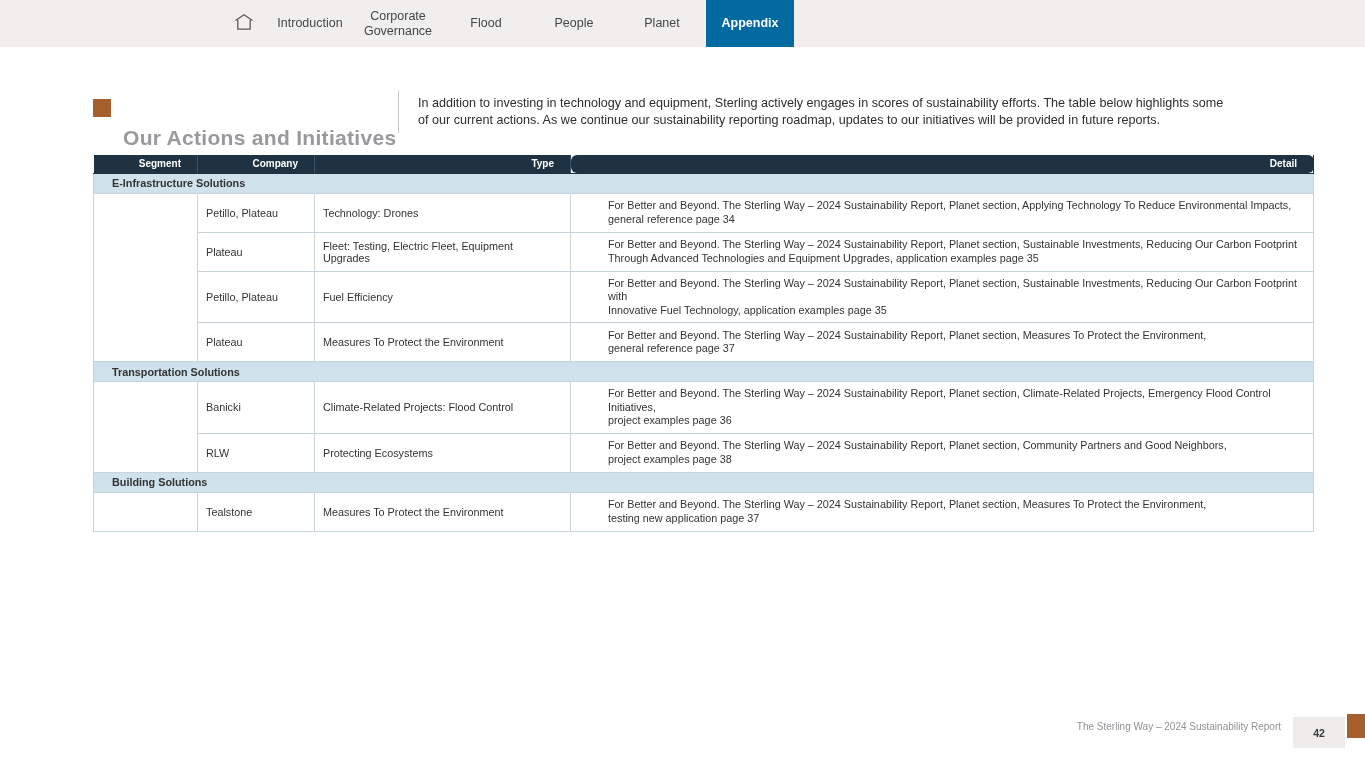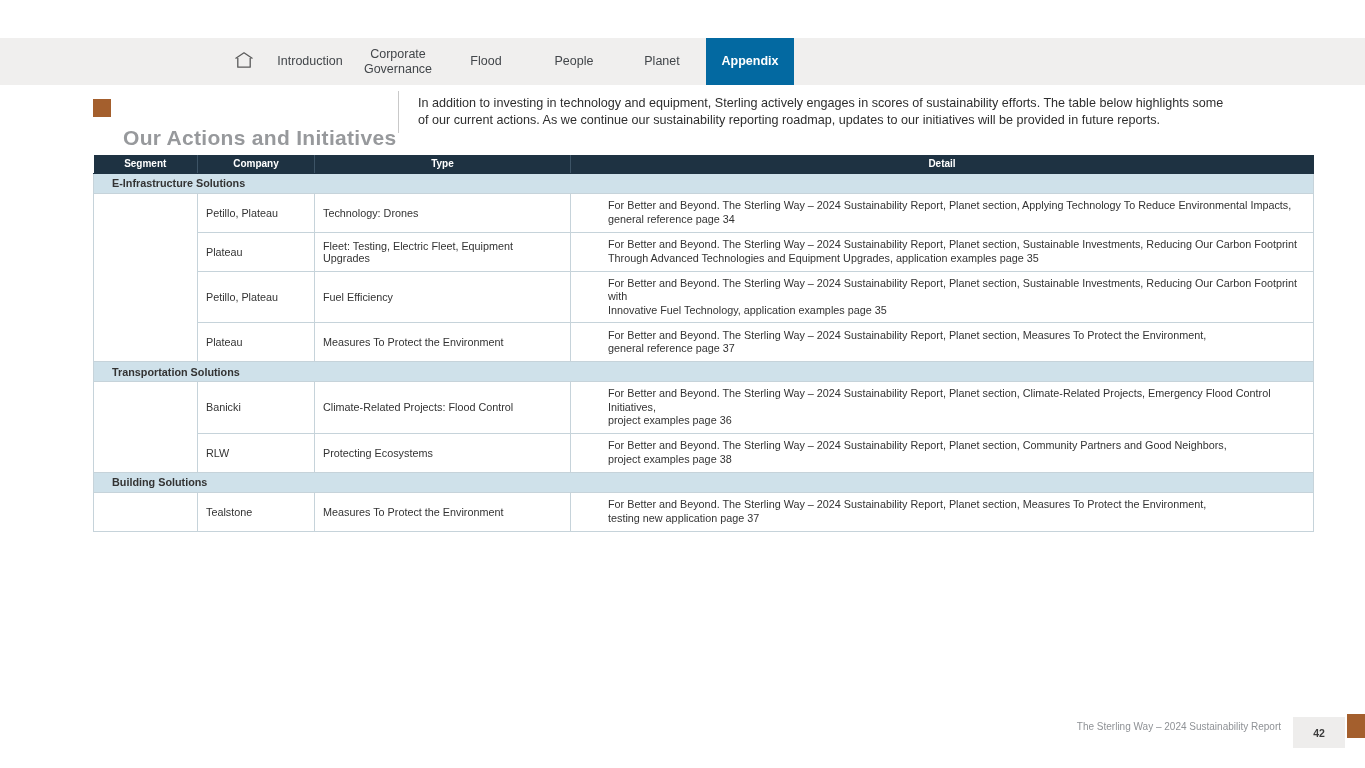--- a/index.html
+++ b/index.html
@@ -3,21 +3,21 @@
 <meta charset="utf-8">
 <style>
   * { margin:0; padding:0; box-sizing:border-box; }
   html,body { background:#ffffff; }
   body {
     width:1365px; height:768px; position:relative; overflow:hidden;
     font-family:"Liberation Sans", sans-serif; color:#333;
   }
 
   
-  .navbar { position:absolute; top:0; left:0; width:1365px; height:47px; background:#f0efee;margin-top:38px; }
+  .navbar { position:absolute; top:0; left:0; width:1365px; height:47px; background:#f0efee; }
   .nav-group { position:absolute; left:222px; top:0; height:47px; display:flex; }
   .nav-home { width:44px; height:47px; display:flex; align-items:center; justify-content:center; cursor:pointer; }
   .nav-item {
     width:88px; height:47px; display:flex; align-items:center; justify-content:center;
     text-align:center; font-size:12.5px; line-height:1.15; color:#42464a; cursor:pointer; white-space:pre-line;
   }
   .nav-item.active { background:#0369a1; color:#ffffff; font-weight:bold; }
 
   
   .bullet { position:absolute; left:93px; top:99px; width:18px; height:18px; background:#a45f2d; }
@@ -31,24 +31,24 @@
     font-size:12.6px; line-height:17px; color:#2e2e2e;
   }
 
   
   .report-table {
     position:absolute; left:93px; top:155px; width:1220px;
     border-collapse:collapse; table-layout:fixed;
   }
   .report-table th {
     background:#1e3242; color:#ffffff; font-size:10px; font-weight:bold;
-    text-align:center; padding:2px 8px; height:18px;
+    text-align:right; padding:2px 16px; height:18px;
     border-right:1px solid #3d5466; border-bottom:1px solid #1e3242;
   }
-  .report-table th:last-child { border-right:1px solid #1e3242; }
+  .report-table th:last-child { border-right:1px solid #1e3242;border-radius:6px; }
   .report-table td {
     border:1px solid #c6d3da; font-size:10.8px; color:#333333;
     padding:4px 8px; vertical-align:middle; background:#ffffff;
   }
   .section-cell {
     background:#cfe1ea !important; font-weight:bold; color:#1a1a1a;
     font-size:10.5px; height:20px; padding:2px 18px !important;
   }
   .data-row td { height:39px; }
   .detail-cell { padding:5px 9px !important; }

